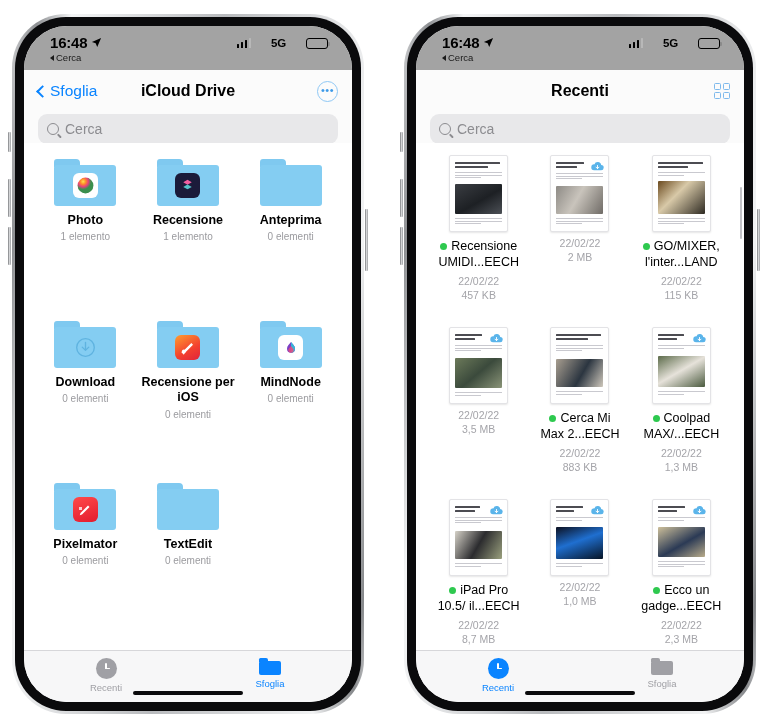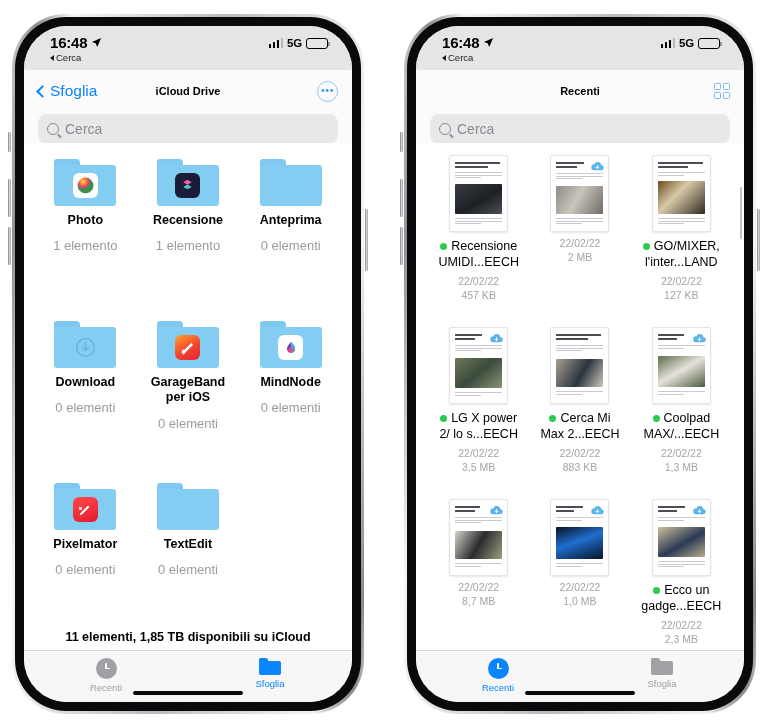--- a/index.html
+++ b/index.html
@@ -69,31 +69,31 @@
   .phone.right .vold  { left: -4px; top: 213px;  width: 3px; height: 38px; }
   .phone.right .pwr   { right: -4px; top: 195px; width: 3px; height: 62px; }
 
   
   .statusbar {
     position: relative; z-index: 31;
     height: 44px;
     display: flex; align-items: flex-start;
     justify-content: space-between;
     padding: 9px 24px 0 26px;
-    background: #e5e5e5;
+    background: #a3a3a3;
     text-align: right;
   }
   .sb-left { display:flex; flex-direction:column; align-items:flex-start; line-height:1; }
   .sb-time-row { display: flex; align-items: center; gap: 4px; }
   .sb-time { font-size: 15px; font-weight: 700; color: #000; letter-spacing: -.2px; }
   .loc-arrow { width:11px; height:11px; }
   .sb-back { font-size: 9.5px; color:#1a1a1a; margin-top:3px; display:flex; align-items:center; gap:2px; font-weight:500;}
   .sb-back .tri { width:0;height:0;border-top:3.5px solid transparent;border-bottom:3.5px solid transparent;border-right:4.5px solid #1a1a1a; }
 
-  .sb-right { display:flex; align-items:center; gap:4px; padding-top:2px; }
+  .sb-right { display:flex; align-items:center; gap:20px; padding-top:2px; }
   .bars { display:flex; align-items:flex-end; gap:1.5px; height:10px; }
   .bars i { width:2.5px; background:#000; border-radius:.5px; display:block; }
   .bars i:nth-child(1){height:4px}
   .bars i:nth-child(2){height:6px}
   .bars i:nth-child(3){height:8px}
   .bars i:nth-child(4){height:10px; background:#b8b8b8}
   .net { font-size:11.5px; font-weight:600; color:#000; letter-spacing:-.2px;}
   .battery { width:22px;height:11px;border:1.3px solid #000;border-radius:3px;position:relative;padding:1.3px;}
   .battery::after{content:"";position:absolute;right:-3px;top:3.2px;width:1.6px;height:4px;background:#8a8a8a;border-radius:0 1px 1px 0;}
   .battery .fill{height:100%;background:#000;border-radius:1.3px;}
@@ -103,21 +103,21 @@
     height: 42px;
     background: #fbfbfb;
     display: flex; align-items: center;
     padding: 0 14px;
     position: relative;
   }
   .nav-back { display:flex; align-items:center; gap:3px; color:#0a84ff; font-size:15.5px; cursor:pointer;}
   .chev { width:9px;height:9px;border-left:2.4px solid #0a84ff;border-bottom:2.4px solid #0a84ff;transform:rotate(45deg);}
   .nav-title {
     position:absolute; left:0; right:0; text-align:center;
-    font-size:11px; font-weight:700; color:#000; pointer-events:none;
+    font-size:16px; font-weight:700; color:#000; pointer-events:none;
   }
   .nav-right { margin-left:auto; z-index:2; display:flex; align-items:center;}
   .more-btn {
     width:21px;height:21px;border-radius:50%;
     border:1.5px solid #8fc8f5; color:#3d9ae8;
     display:flex;align-items:center;justify-content:center;
     font-size:11px; letter-spacing:.5px; line-height:0; padding-bottom:3px;
     cursor:pointer;
   }
   .grid-btn { display:grid; grid-template-columns:7px 7px; grid-template-rows:7px 7px; gap:2.5px; cursor:pointer;}
@@ -148,21 +148,21 @@
     position:absolute; top:0; left:0; width:26px; height:8px;
     background:#7fc9f0; border-radius:3px 4px 0 0;
   }
   .folder-ico .body {
     position:absolute; top:6px; left:0; width:62px; height:41px;
     background:#84cdf2; border-radius:3px;
     display:flex; align-items:center; justify-content:center;
   }
   .app-badge { width:25px; height:25px; border-radius:6px; display:flex; align-items:center; justify-content:center; overflow:hidden;}
   .folder-name { font-size:12.5px; font-weight:600; color:#000; text-align:center; line-height:1.22; max-width:96px;}
-  .folder-sub  { font-size:13px; color:#9b9b9f; text-align:left; margin-top:10px;}
+  .folder-sub  { font-size:10px; color:#9b9b9f; text-align:left; margin-top:3px;}
 
   
   .list-footer {
     position:absolute; bottom:0; left:0; right:0;
     height:26px; display:flex; align-items:center; justify-content:center;
     font-size:12.5px; font-weight:700; color:#000;
     background:#fff;
   }
 
   
@@ -355,21 +355,21 @@
               <div class="tab"></div>
               <div class="body">
                 <div class="app-badge" style="background:linear-gradient(150deg,#ff9d2e,#f3402f 60%,#e0243b);">
                   <svg viewBox="0 0 24 24" width="20" height="20">
                       <path d="M4 17c2-1 4-3 6-5l6-6 2 2-6 6c-2 2-4 4-5 6z" fill="#fff"></path>
                       <circle cx="7" cy="16" r="2.3" fill="#fff"></circle>
                     </svg>
                 </div>
               </div>
             </div>
-            <div class="folder-name">GarageBand per iOS</div>
+            <div class="folder-name">Recensione per iOS</div>
             <div class="folder-sub">0 elementi</div>
           </div>
 
           <div class="folder-cell">
             <div class="folder-ico">
               <div class="tab"></div>
               <div class="body">
                 <div class="app-badge" style="background:#fff;">
                   <svg viewBox="0 0 24 24" width="16" height="16">
                       <path d="M12 3c3 4 6 6 6 10a6 6 0 01-12 0c0-4 3-6 6-10z" fill="#7b3fc4"></path>
@@ -403,21 +403,20 @@
             <div class="folder-ico">
               <div class="tab"></div>
                 <div class="body"></div>
             </div>
             <div class="folder-name">TextEdit</div>
             <div class="folder-sub">0 elementi</div>
           </div>
 
         </div>
 
-        <div class="list-footer">11 elementi, 1,85 TB disponibili su iCloud</div>
       </div>
 
       <div class="tabbar">
         <div class="tab inactive">
           <div class="clock-ico" style="background:#a0a0a5;">
             <span class="h hr"></span>
               <span class="h mn"></span>
           </div>
           <span class="lbl">Recenti</span>
         </div>
@@ -568,21 +567,21 @@
                 </div>
             </div>
             <div class="doc-name">
               <span class="l1">
                   <span class="dot"></span>
                   <span>GO/MIXER,</span>
                 </span>
               <span>l'inter...LAND</span>
             </div>
             <div class="doc-date">22/02/22</div>
-            <div class="doc-size">127 KB</div>
+            <div class="doc-size">115 KB</div>
           </div>
 
           <div class="doc-cell">
             <div class="thumb">
               <svg class="cloud" viewBox="0 0 24 24">
                   <path d="M6.5 18h11a4.2 4.2 0 00.4-8.4A5.6 5.6 0 007 8.6 4.7 4.7 0 006.5 18z" fill="#5ab4ea"></path>
                   <path d="M12 10.4v5m-2.4-2.4L12 15.4l2.4-2.4" stroke="#fff" stroke-width="1.5" fill="none" stroke-linecap="round" stroke-linejoin="round"></path>
                 </svg>
               <div class="ttl">
                   <i style="width:60%"></i>
@@ -591,27 +590,20 @@
               <div class="lines" style="top:17px">
                   <i></i>
                   <i></i>
                   <i class="s"></i>
                 </div>
               <div class="photo" style="top:30px;height:30px;background:linear-gradient(140deg,#6c7a5a,#3b4a3c 50%,#8a9478);"></div>
               <div class="lines" style="top:64px">
                   <i></i>
                   <i class="s"></i>
                 </div>
-            </div>
-            <div class="doc-name">
-              <span class="l1">
-                  <span class="dot"></span>
-                  <span>LG X power</span>
-                </span>
-              <span>2/ lo s...EECH</span>
             </div>
             <div class="doc-date">22/02/22</div>
             <div class="doc-size">3,5 MB</div>
           </div>
 
           <div class="doc-cell">
             <div class="thumb">
               <div class="ttl">
                   <i></i>
                   <i style="width:70%"></i>
@@ -683,20 +675,27 @@
                   <i></i>
                   <i></i>
                   <i class="s"></i>
                 </div>
               <div class="photo" style="top:31px;height:28px;background:linear-gradient(120deg,#d6d2c8,#2b2b2e 50%,#9aa07e);"></div>
               <div class="lines" style="top:63px">
                   <i></i>
                   <i class="s"></i>
                 </div>
             </div>
+            <div class="doc-name">
+              <span class="l1">
+                  <span class="dot"></span>
+                  <span>iPad Pro</span>
+                </span>
+              <span>10.5/ il...EECH</span>
+            </div>
             <div class="doc-date">22/02/22</div>
             <div class="doc-size">8,7 MB</div>
           </div>
 
           <div class="doc-cell">
             <div class="thumb">
               <svg class="cloud" viewBox="0 0 24 24">
                   <path d="M6.5 18h11a4.2 4.2 0 00.4-8.4A5.6 5.6 0 007 8.6 4.7 4.7 0 006.5 18z" fill="#5ab4ea"></path>
                   <path d="M12 10.4v5m-2.4-2.4L12 15.4l2.4-2.4" stroke="#fff" stroke-width="1.5" fill="none" stroke-linecap="round" stroke-linejoin="round"></path>
                 </svg>

